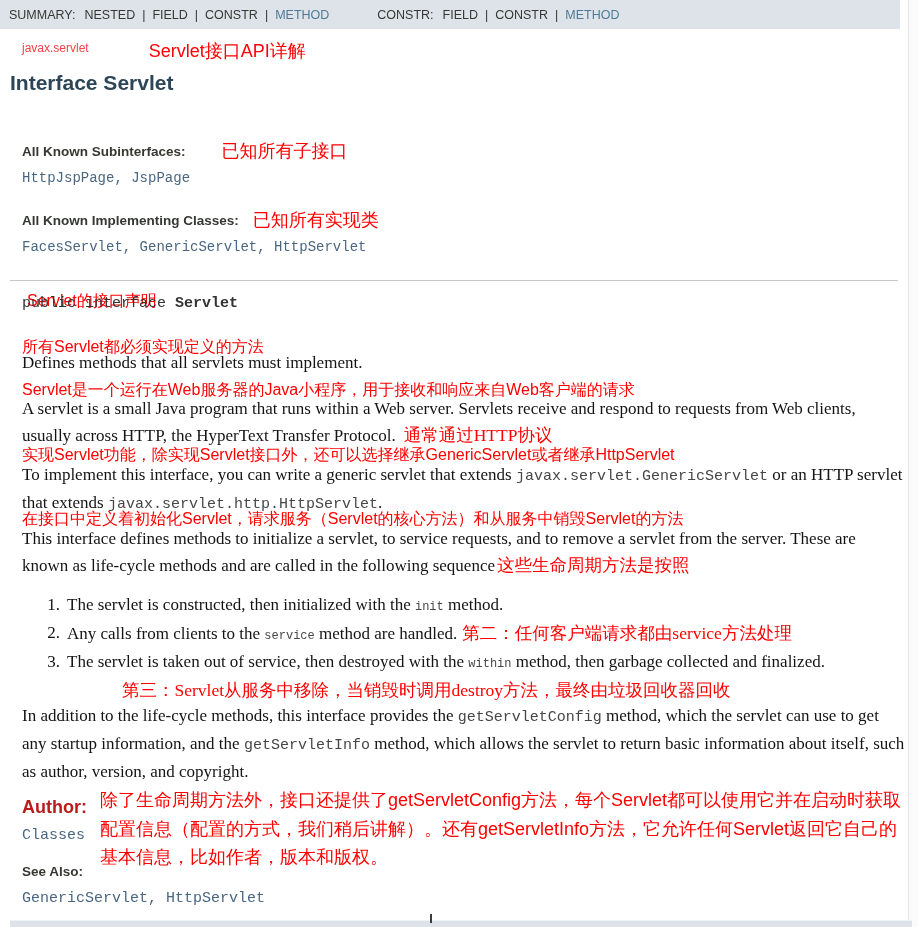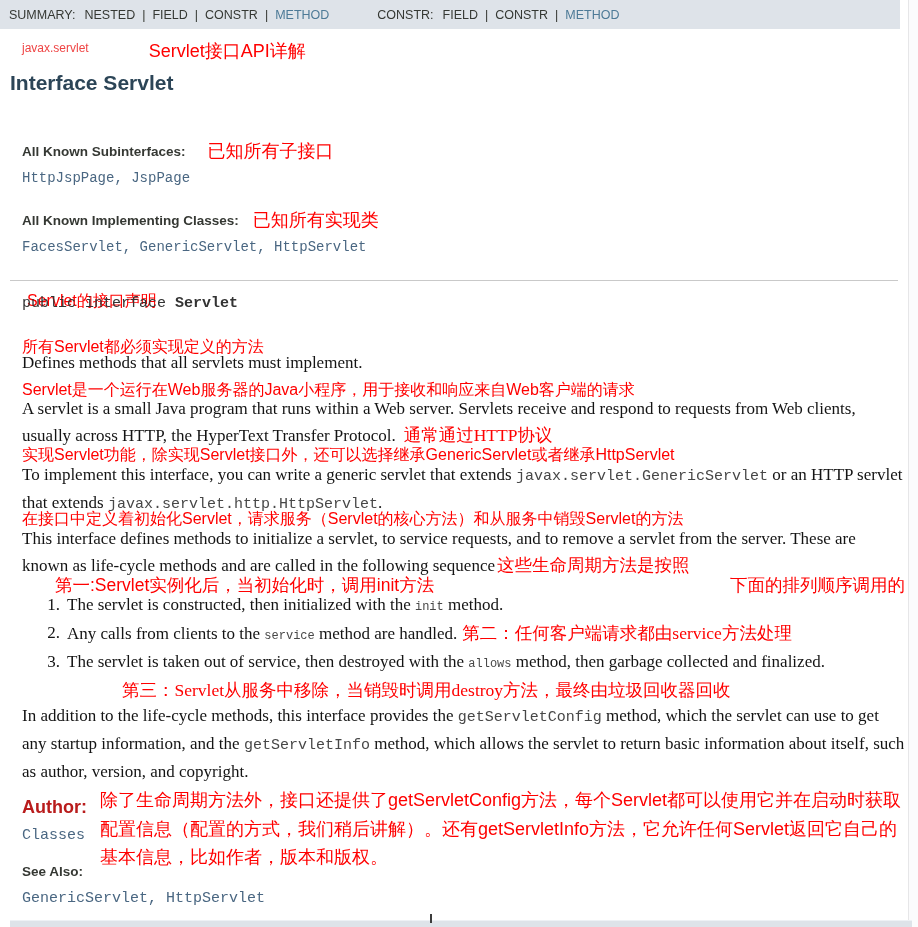--- a/index.html
+++ b/index.html
@@ -120,21 +120,21 @@
   <div class="scrolltrack"></div>
 
   <div class="header-row">
     <span class="pkg">javax.servlet</span>
     <span class="red header-anno">Servlet接口API详解</span>
   </div>
   <div class="page-title">Interface Servlet</div>
 
   <div class="label-row" style="top:142px;">
     <span class="sec-label">All Known Subinterfaces:</span>
-    <span class="red label-anno" style="margin-left:22px;">已知所有子接口</span>
+    <span class="red label-anno" style="margin-left:36px;">已知所有子接口</span>
   </div>
   <div class="mono mono-line" style="top:170px;">HttpJspPage, JspPage</div>
 
   <div class="label-row" style="top:211px;">
     <span class="sec-label">All Known Implementing Classes:</span>
     <span class="red label-anno" style="margin-left:14px;">已知所有实现类</span>
   </div>
   <div class="mono mono-line" style="top:239px;">FacesServlet, GenericServlet, HttpServlet</div>
 
   <div class="hr" style="top:280px;"></div>
@@ -145,37 +145,33 @@
   <div class="line serif" style="top:353px;">Defines methods that all servlets must implement.</div>
 
   <div class="line red red-line" style="top:379px;">Servlet是一个运行在Web服务器的Java小程序，用于接收和响应来自Web客户端的请求</div>
   <div class="para serif" style="top:396px;"><span>A servlet is a small Java program that runs within a Web server. Servlets receive and respond to requests from Web clients, usually across HTTP, the HyperText Transfer Protocol.</span><span class="red inline-red">通常通过HTTP协议</span></div>
 
   <div class="line red red-line" style="top:444px;">实现Servlet功能，除实现Servlet接口外，还可以选择继承GenericServlet或者继承HttpServlet</div>
   <div class="para serif" style="top:462px;"><span>To implement this interface, you can write a generic servlet that extends </span><span class="code">javax.servlet.GenericServlet</span><span> or an HTTP servlet that extends </span><span class="code">javax.servlet.http.HttpServlet</span><span>.</span></div>
 
   <div class="line red red-line" style="top:508px;">在接口中定义着初始化Servlet，请求服务（Servlet的核心方法）和从服务中销毁Servlet的方法</div>
   <div class="para serif" style="top:526px;"><span>This interface defines methods to initialize a servlet, to service requests, and to remove a servlet from the server. These are known as life-cycle methods and are called in the following sequence</span><span class="red inline-red" style="margin-left:2px;">这些生命周期方法是按照</span></div>
-  <div class="seq-row red" style="top:575px;">
-    <span>第一:Servlet实例化后，当初始化时，调用init方法</span>
-    <span>下面的排列顺序调用的</span>
-  </div>
 
   <div class="list serif" style="top:592px;">
     <div class="list-item">
       <span class="list-num">1.</span>
       <span class="list-text"><span>The servlet is constructed, then initialized with the </span><span class="code">init</span><span> method.</span></span>
     </div>
     <div class="list-item">
       <span class="list-num">2.</span>
       <span class="list-text" style="width:auto;"><span>Any calls from clients to the </span><span class="code">service</span><span> method are handled.</span><span class="red item-red">第二：任何客户端请求都由service方法处理</span></span>
     </div>
     <div class="list-item">
       <span class="list-num">3.</span>
-      <span class="list-text"><span>The servlet is taken out of service, then destroyed with the </span><span class="code">allows</span><span> method, then garbage collected and finalized.</span><span class="red item-red shift">第三：Servlet从服务中移除，当销毁时调用destroy方法，最终由垃圾回收器回收</span></span>
+      <span class="list-text"><span>The servlet is taken out of service, then destroyed with the </span><span class="code">within</span><span> method, then garbage collected and finalized.</span><span class="red item-red shift">第三：Servlet从服务中移除，当销毁时调用destroy方法，最终由垃圾回收器回收</span></span>
     </div>
   </div>
 
   <div class="para serif" style="top:703px;"><span>In addition to the life-cycle methods, this interface provides the </span><span class="code">getServletConfig</span><span> method, which the servlet can use to get any startup information, and the </span><span class="code">getServletInfo</span><span> method, which allows the servlet to return basic information about itself, such as author, version, and copyright.</span></div>
 
   <div class="author-label">Author:</div>
   <div class="author-value mono">Classes</div>
   <div class="author-red red">除了生命周期方法外，接口还提供了getServletConfig方法，每个Servlet都可以使用它并在启动时获取配置信息（配置的方式，我们稍后讲解）。还有getServletInfo方法，它允许任何Servlet返回它自己的基本信息，比如作者，版本和版权。</div>
 
   <div class="seealso-label">See Also:</div>

